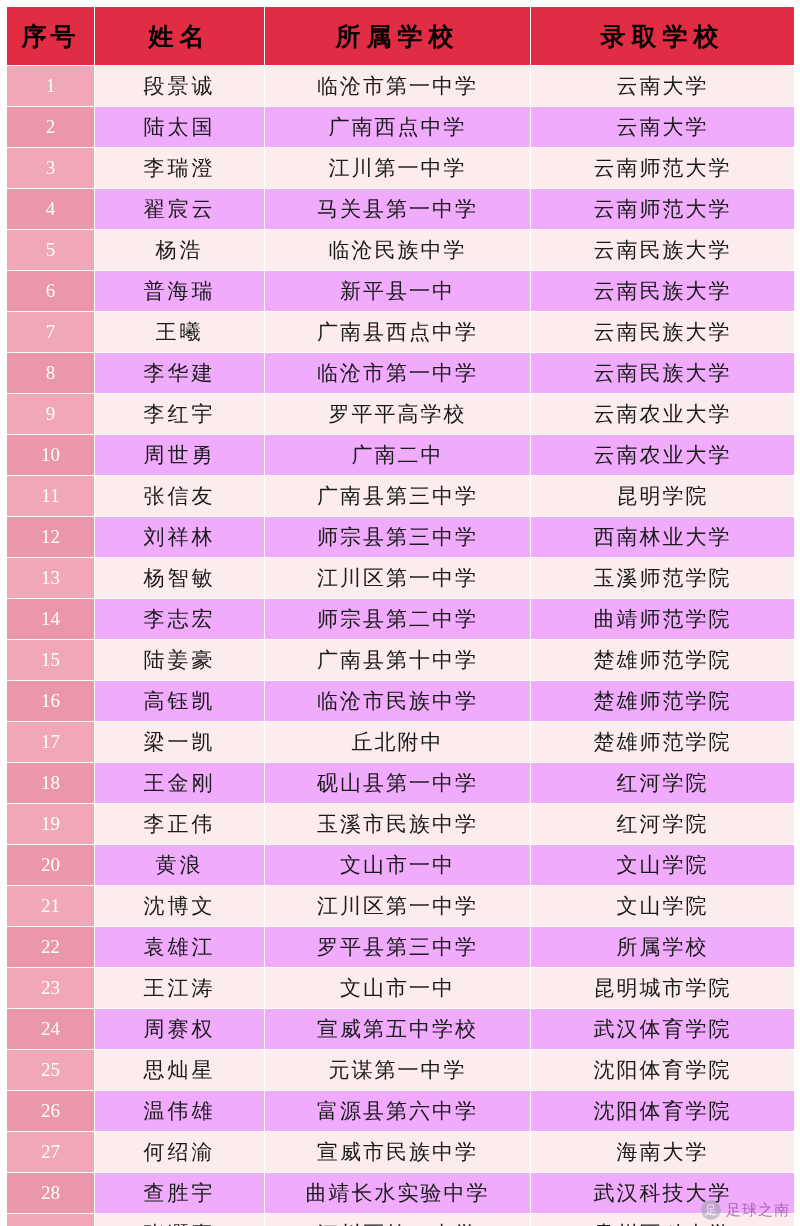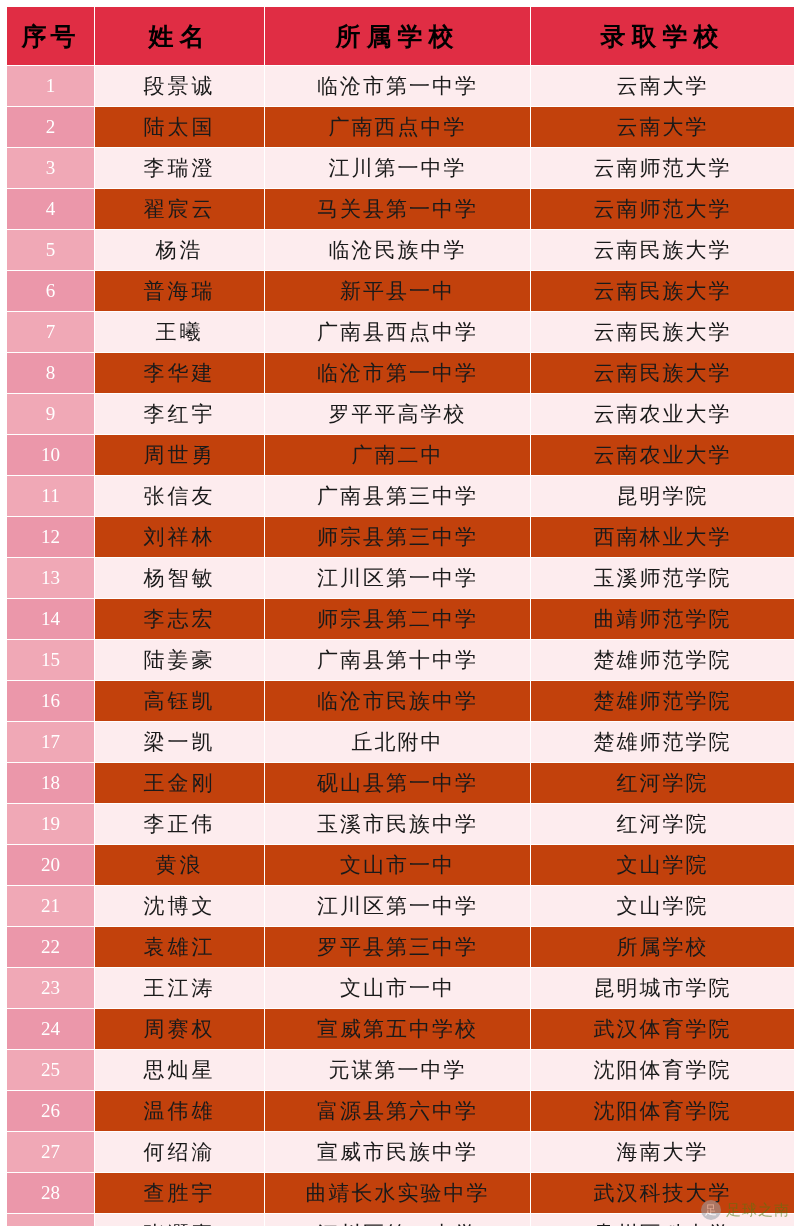--- a/index.html
+++ b/index.html
@@ -49,21 +49,21 @@
     vertical-align: middle;
     font-size: 21px;
     color: #1a1a1a;
     border: 1px solid #ffffff;
     background: #fdecee;
     letter-spacing: 2px;
     white-space: nowrap;
     overflow: hidden;
   }
   tbody tr.alt td {
-    background: #c2410c;
+    background: #f0abfc;
   }
   tbody td.idx {
     color: #ffffff;
     background: #f0a8b6;
     font-size: 19px;
     letter-spacing: 0;
     font-weight: normal;
   }
   tbody tr.alt td.idx {
     background: #eb97aa;
@@ -89,21 +89,21 @@
     border-radius: 50%;
     background: #9aa2ab;
     color: #ffffff;
     font-size: 12px;
     line-height: 20px;
     text-align: center;
     font-family: "Liberation Sans", sans-serif;
   }
   .watermark .wm-text {
     font-size: 15px;
-    color: #4d7c0f;
+    color: #701a75;
     font-family: "Liberation Sans", sans-serif;
     letter-spacing: 1px;
   }
 </style>
 </head>
 <body>
 
 <div class="table-wrap">
   <table class="roster">
     <colgroup>

